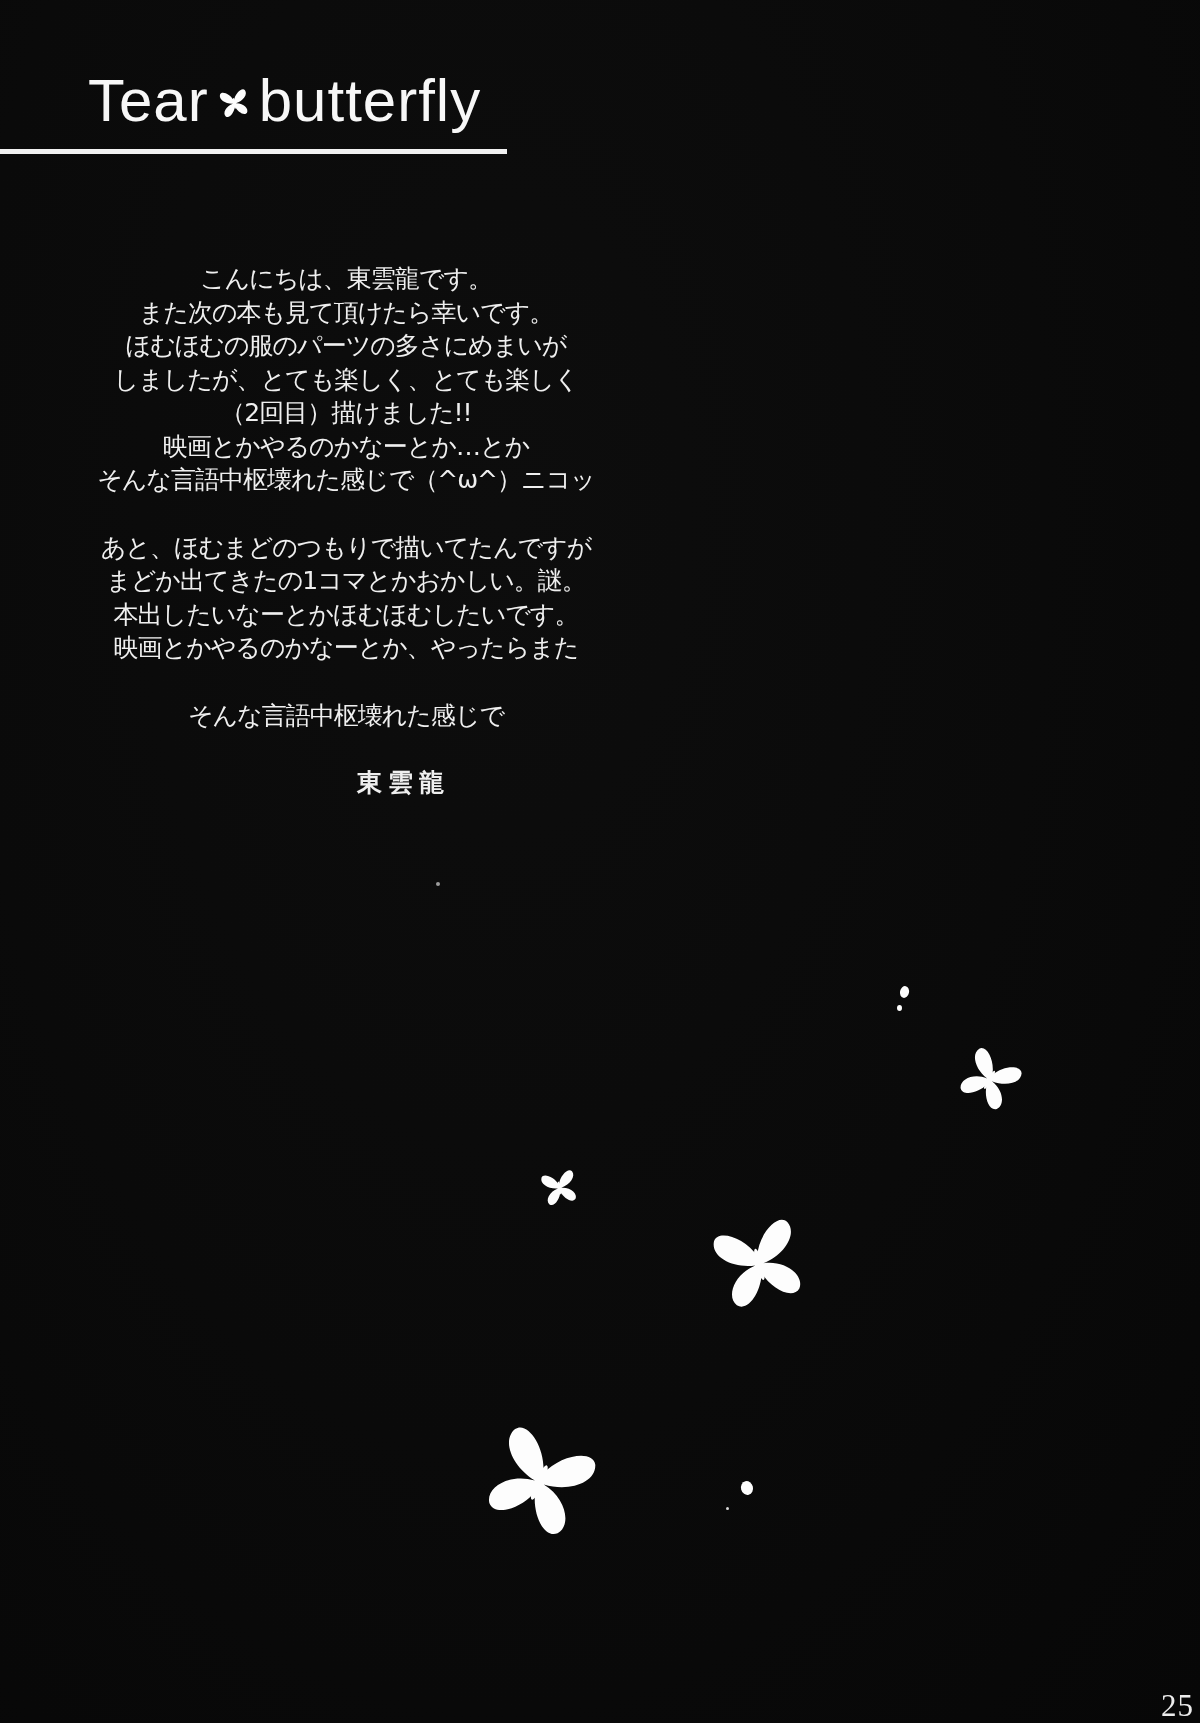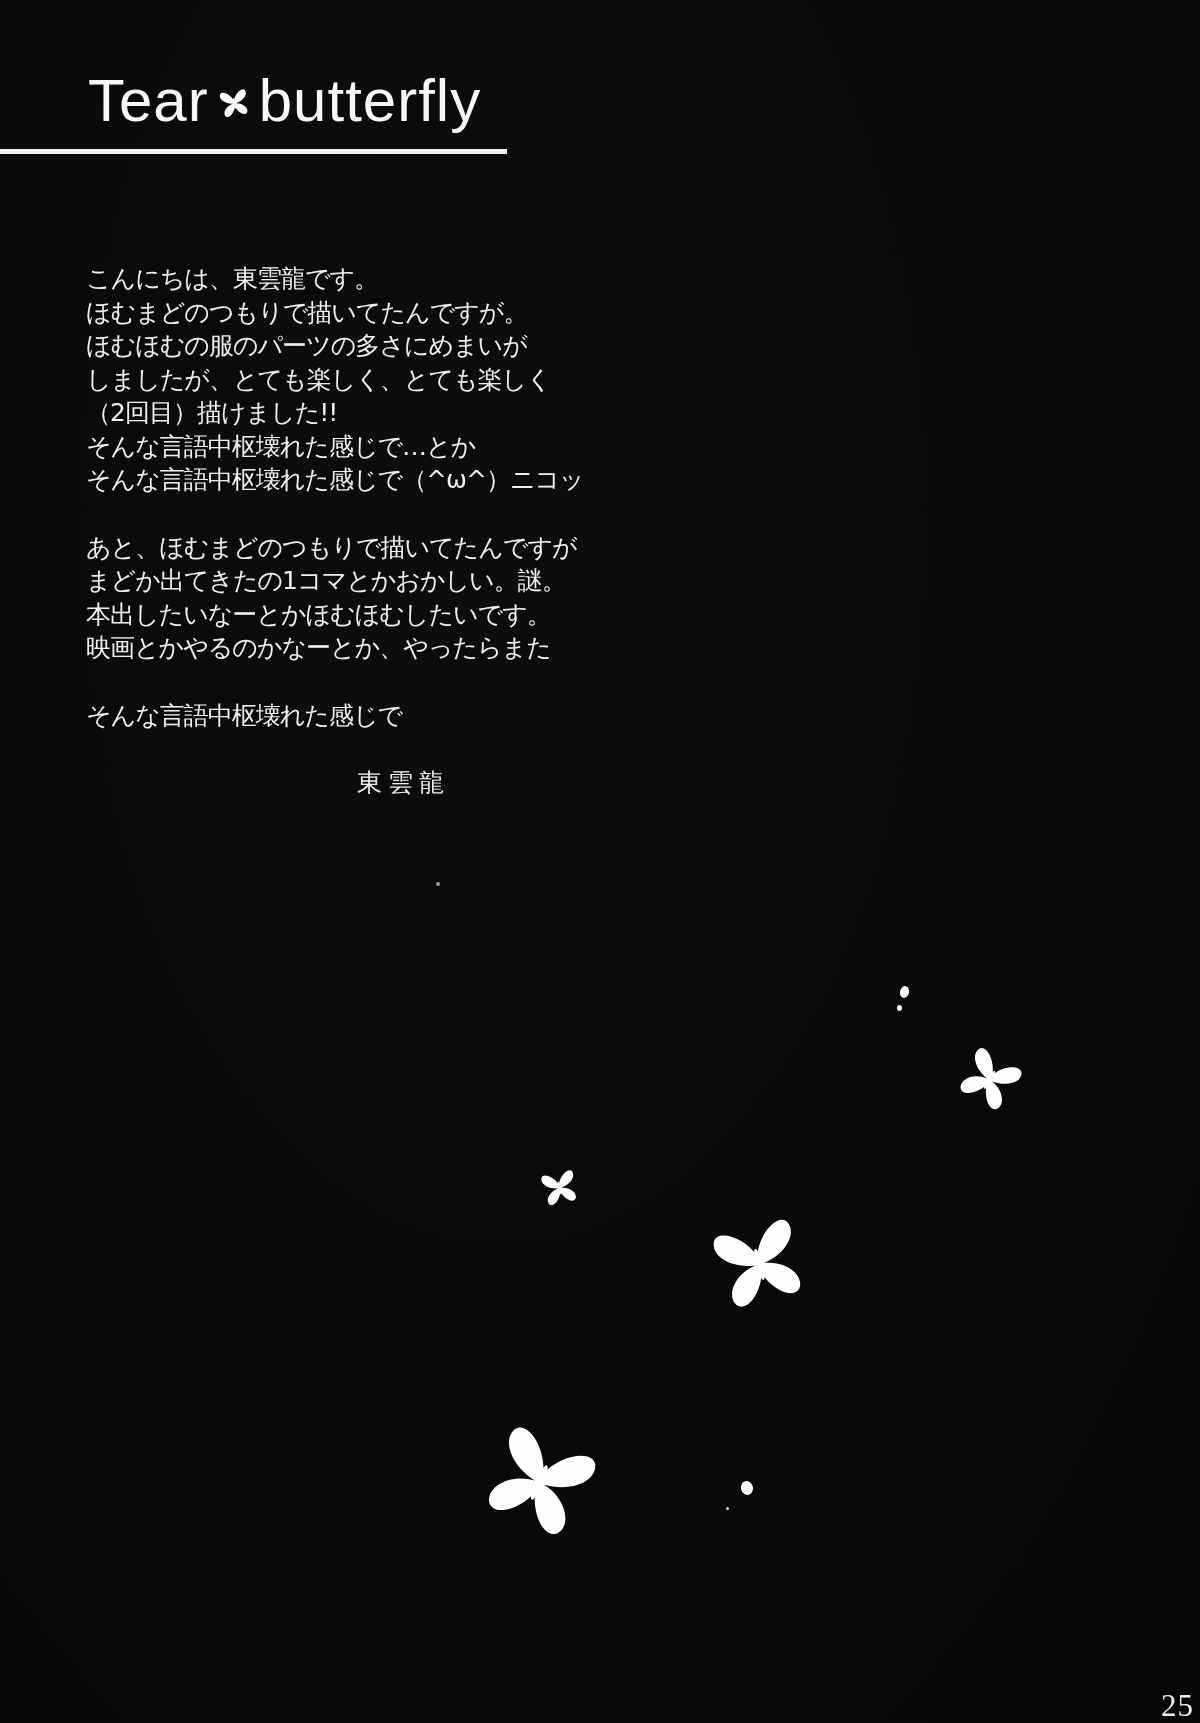--- a/index.html
+++ b/index.html
@@ -42,27 +42,28 @@
   .afterword {
     position: absolute;
     left: 86px;
     top: 262px;
     width: 520px;
     color: #efefef;
     font-size: 25px;
     line-height: 33.5px;
     letter-spacing: -1px;
   }
-  .afterword .para { margin: 0 0 34px 0; }
+  .afterword .para { margin: 0 0 34px 0; text-align: center; }
   .afterword .line { white-space: nowrap; }
   .signature {
     margin-top: 4px;
     padding-left: 271px;
     letter-spacing: 6px;
     white-space: nowrap;
+    font-weight: bold;
   }
 
   
   .bfly { position: absolute; }
   .bfly-top-right { left: 961px; top: 1048px; width: 58px; height: 62px; transform: rotate(30deg); }
   .bfly-small     { left: 541px; top: 1168px; width: 37px; height: 39px; transform: rotate(-12deg); }
   .bfly-medium    { left: 714px; top: 1218px; width: 90px; height: 90px; transform: rotate(-15deg); }
   .bfly-large     { left: 488px; top: 1428px; width: 104px; height: 106px; transform: rotate(24deg); }
 
   .speck { position: absolute; background: #fdfdfd; border-radius: 50%; }
@@ -102,25 +103,25 @@
     <svg class="title-bfly" viewBox="0 0 64 64">
         <use href="#bfly-shape"></use>
       </svg>
     <span class="word">butterfly</span>
   </div>
   <div class="title-underline"></div>
 
   <div class="afterword">
     <div class="para">
       <div class="line">こんにちは、東雲龍です。</div>
-      <div class="line">ほむまどのつもりで描いてたんですが。</div>
+      <div class="line">また次の本も見て頂けたら幸いです。</div>
       <div class="line">ほむほむの服のパーツの多さにめまいが</div>
       <div class="line">しましたが、とても楽しく、とても楽しく</div>
       <div class="line">（2回目）描けました!!</div>
-      <div class="line">そんな言語中枢壊れた感じで…とか</div>
+      <div class="line">映画とかやるのかなーとか…とか</div>
       <div class="line">そんな言語中枢壊れた感じで（^ω^）ニコッ</div>
     </div>
     <div class="para">
       <div class="line">あと、ほむまどのつもりで描いてたんですが</div>
       <div class="line">まどか出てきたの1コマとかおかしい。謎。</div>
       <div class="line">本出したいなーとかほむほむしたいです。</div>
       <div class="line">映画とかやるのかなーとか、やったらまた</div>
     </div>
     <div class="para">
       <div class="line">そんな言語中枢壊れた感じで</div>

